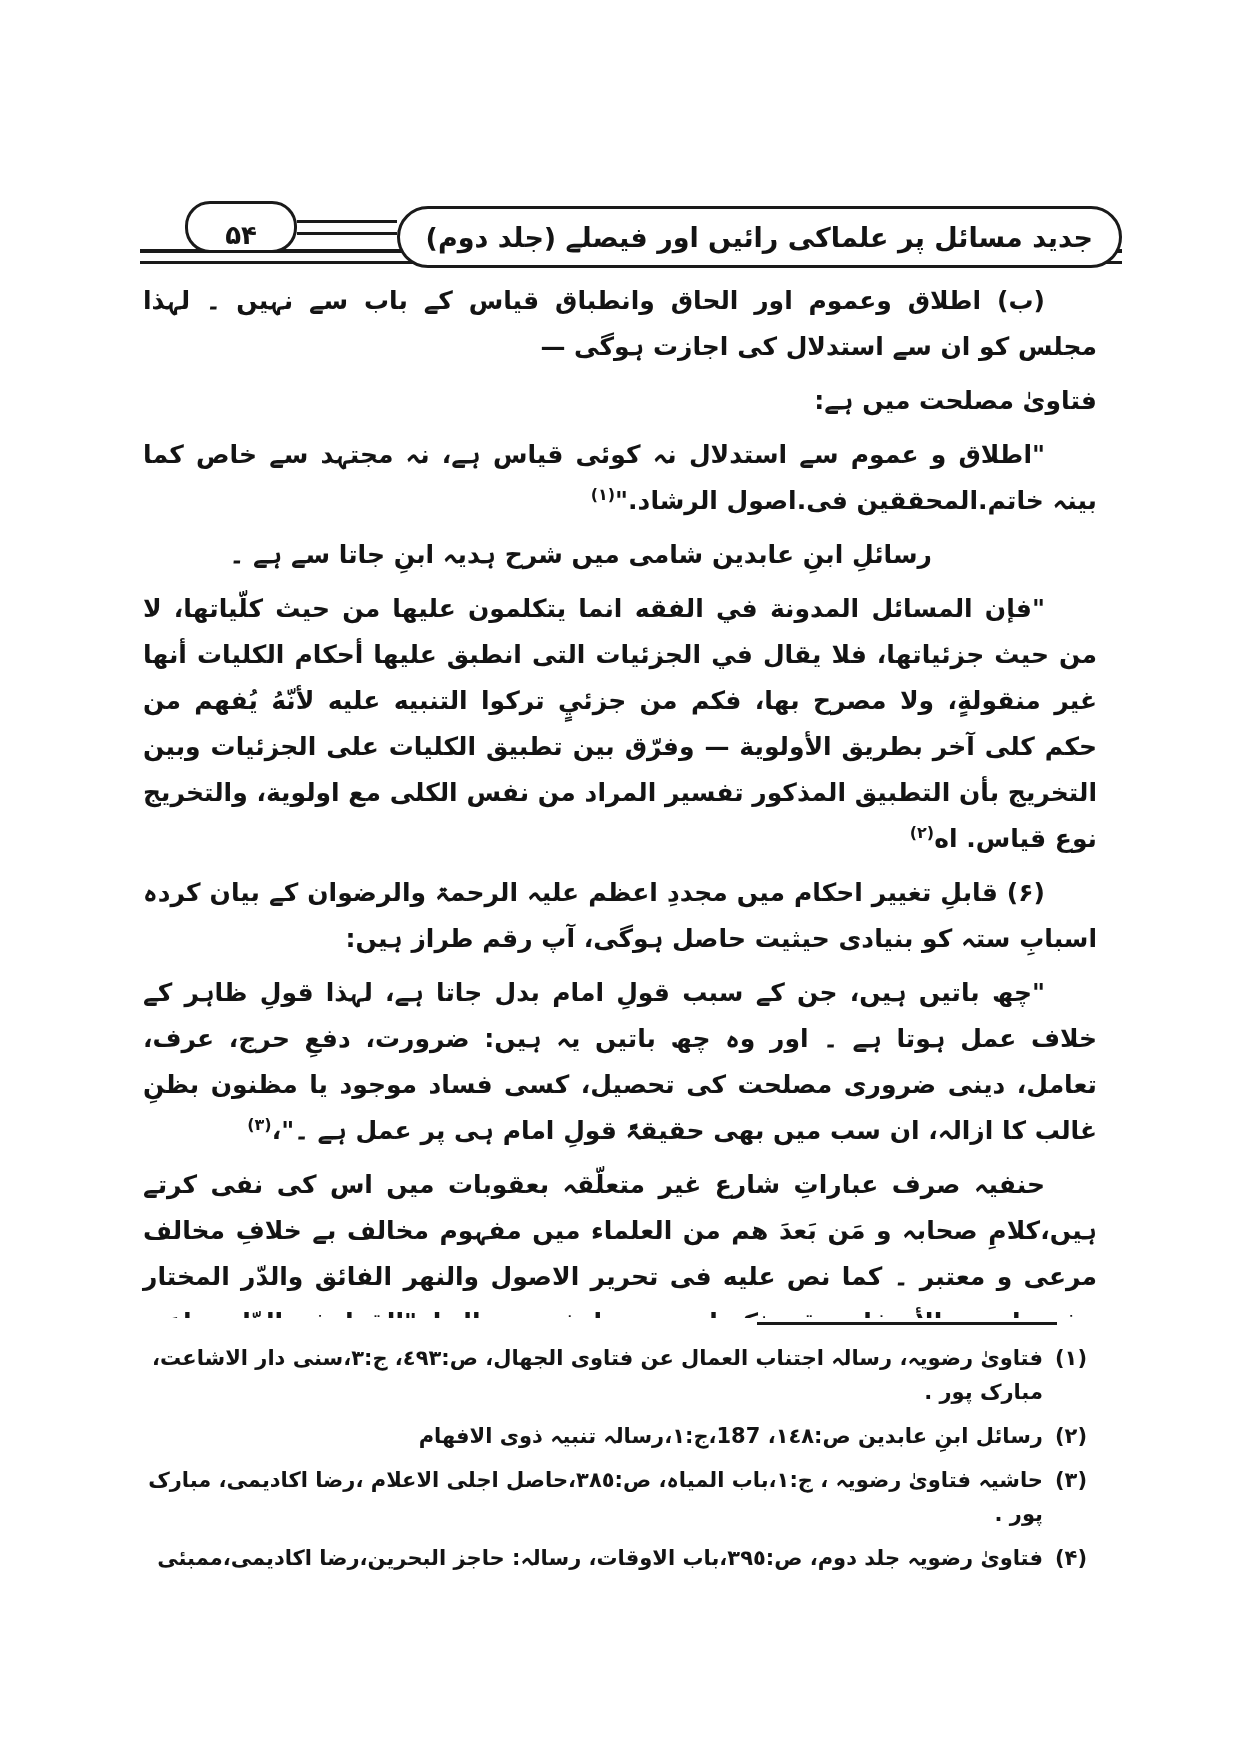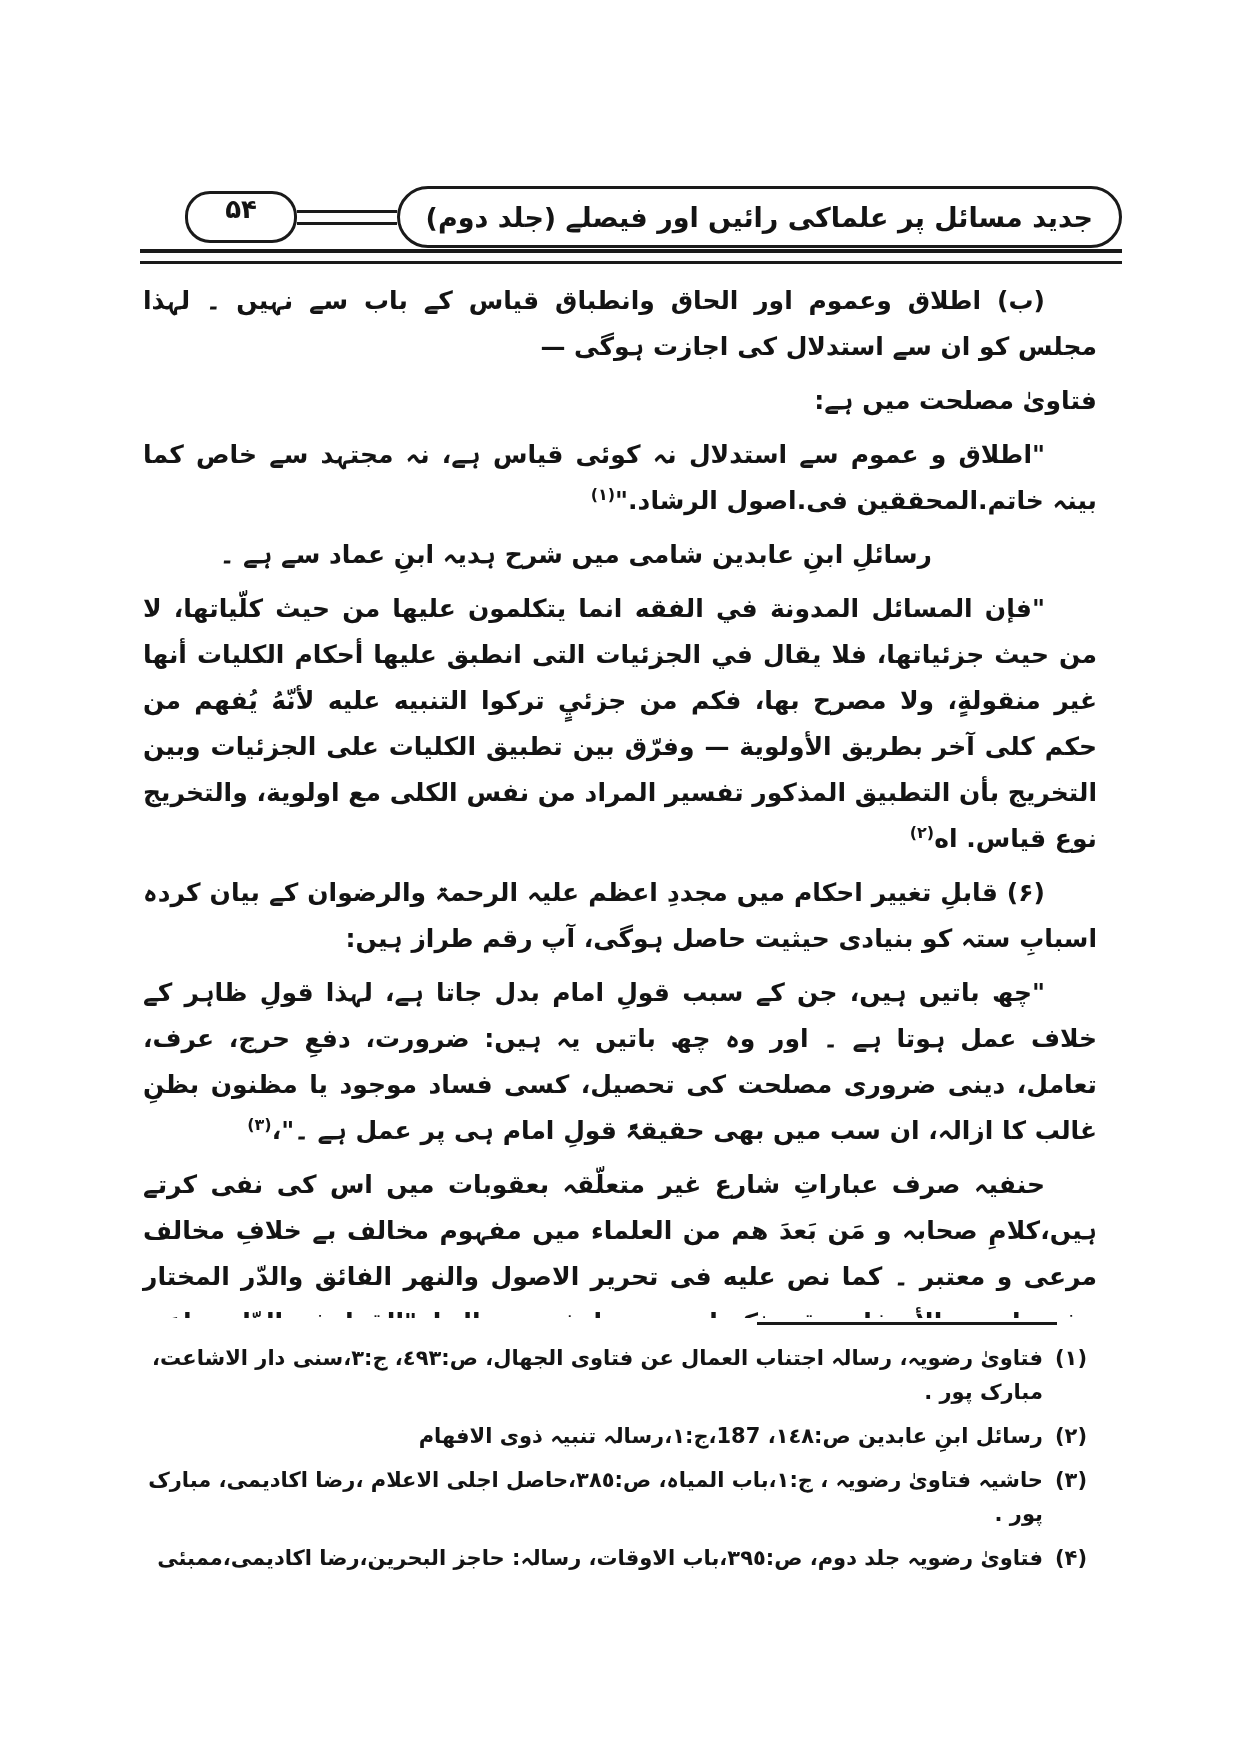--- a/index.html
+++ b/index.html
@@ -19,30 +19,31 @@
     display:flex;align-items:center;
   }
   .title-pill{
     height:56px;
     border:3px solid #1a1a1a;border-radius:32px;
     display:flex;align-items:center;justify-content:center;
     padding:0 26px;
     font-size:27px;font-weight:700;
     background:#fff;z-index:2;
     white-space:nowrap;
+    margin-top:20px;
   }
   .connector{
     flex:1 1 auto;height:9px;
     border-top:3px solid #1a1a1a;
     border-bottom:3px solid #1a1a1a;
   }
   .page-pill{
     width:106px;height:46px;
     border:3px solid #1a1a1a;border-radius:25px;
-    display:flex;align-items:flex-start;justify-content:center;
+    display:flex;align-items:flex-end;justify-content:center;
     font-size:26px;font-weight:700;
     background:#fff;z-index:2;
   }
   .header-rule{
     position:absolute;top:249px;left:140px;right:118px;
     height:8px;
     border-top:4px solid #1a1a1a;
     border-bottom:3px solid #1a1a1a;
   }
   
@@ -88,21 +89,21 @@
     <div class="page-pill">
       <span>۵۴</span>
     </div>
   </div>
   <div class="header-rule"></div>
 
   <div class="body-text">
     <p class="para indent"><span>(ب) اطلاق وعموم اور الحاق وانطباق قیاس کے باب سے نہیں ۔ لہذا مجلس کو ان سے استدلال کی اجازت ہوگی —</span><sup></sup></p>
     <p class="para"><span>فتاویٰ مصلحت میں ہے:</span><sup></sup></p>
     <p class="para indent"><span>"اطلاق و عموم سے استدلال نہ کوئی قیاس ہے، نہ مجتہد سے خاص کما بینہ خاتم.المحققین فی.اصول الرشاد."</span><sup>(۱)</sup></p>
-    <p class="para indent2"><span>رسائلِ ابنِ عابدین شامی میں شرح ہدیہ ابنِ عماد سے ہے ۔</span><sup></sup></p>
+    <p class="para indent2"><span>رسائلِ ابنِ عابدین شامی میں شرح ہدیہ ابنِ جاتا سے ہے ۔</span><sup></sup></p>
     <p class="para indent"><span>"فإن المسائل المدونة في الفقه انما يتكلمون عليها من حيث كلّياتها، لا من حيث جزئياتها، فلا يقال في الجزئيات التى انطبق عليها أحكام الكليات أنها غير منقولةٍ، ولا مصرح بها، فكم من جزئيٍ تركوا التنبيه عليه لأنّهُ يُفهم من حكم كلى آخر بطريق الأولوية — وفرّق بين تطبيق الكليات على الجزئيات وبين التخريج بأن التطبيق المذكور تفسير المراد من نفس الكلى مع اولوية، والتخريج نوع قياس. اه</span><sup>(۲)</sup></p>
     <p class="para indent"><span>(۶) قابلِ تغییر احکام میں مجددِ اعظم علیہ الرحمۃ والرضوان کے بیان کردہ اسبابِ ستہ کو بنیادی حیثیت حاصل ہوگی، آپ رقم طراز ہیں:</span><sup></sup></p>
     <p class="para indent"><span>"چھ باتیں ہیں، جن کے سبب قولِ امام بدل جاتا ہے، لہذا قولِ ظاہر کے خلاف عمل ہوتا ہے ۔ اور وہ چھ باتیں یہ ہیں: ضرورت، دفعِ حرج، عرف، تعامل، دینی ضروری مصلحت کی تحصیل، کسی فساد موجود یا مظنون بظنِ غالب کا ازالہ، ان سب میں بھی حقیقۃً قولِ امام ہی پر عمل ہے ۔"،</span><sup>(۳)</sup></p>
     <p class="para indent"><span>حنفیہ صرف عباراتِ شارع غیر متعلّقہ بعقوبات میں اس کی نفی کرتے ہیں،کلامِ صحابہ و مَن بَعدَ ھم من العلماء میں مفہوم مخالف بے خلافِ مخالف مرعی و معتبر ۔ کما نص علیه فی تحریر الاصول والنهر الفائق والدّر المختار وغیرها من الأسفار وقد ذکرنا نصوصها في رسالتنا "القطوف الدّانية لِمَن اَحسن الجماعة الثانية."</span></p>
 
   </div>
 
   <div class="footnote-block">
     <div class="footnote-rule"></div>
     <div class="footnote">

